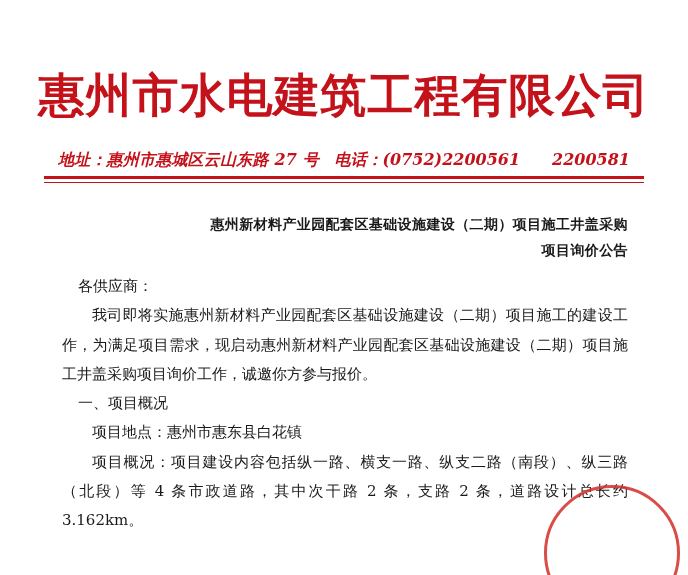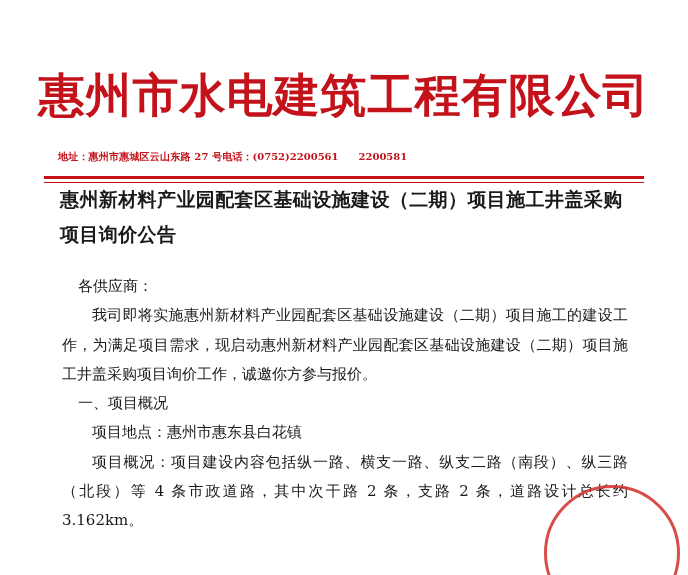--- a/index.html
+++ b/index.html
@@ -32,25 +32,27 @@
     letter-spacing: 1px;
     color: #c4121b;
     white-space: nowrap;
   }
   .contact-row {
     position: absolute;
     top: 150px;
     left: 58px;
     width: 572px;
     display: flex;
+    justify-content: space-between;
     align-items: baseline;
-    font-size: 10px;
+    font-size: 16px;
     font-weight: bold;
     color: #c4121b;
     font-family: "DejaVu Serif", "Liberation Serif", serif;
+    font-style: italic;
   }
   .contact-row .seg {
     white-space: nowrap;
   }
   .contact-row .seg.addr { letter-spacing: 0.2px; }
   .rule-thick {
     position: absolute;
     top: 176px;
     left: 44px;
     width: 600px;
@@ -60,25 +62,25 @@
   .rule-thin {
     position: absolute;
     top: 182px;
     left: 44px;
     width: 600px;
     height: 1px;
     background: #c4121b;
   }
   .doc-title {
     position: absolute;
-    top: 182px;
+    top: 212px;
     left: 60px;
     width: 568px;
-    text-align: left;
-    font-size: 19px;
+    text-align: right;
+    font-size: 14px;
     font-weight: bold;
     line-height: 1.85;
     letter-spacing: 0.4px;
     font-family: "DejaVu Serif", "Liberation Serif", serif;
   }
   .body-block {
     position: absolute;
     top: 272px;
     left: 62px;
     width: 566px;

